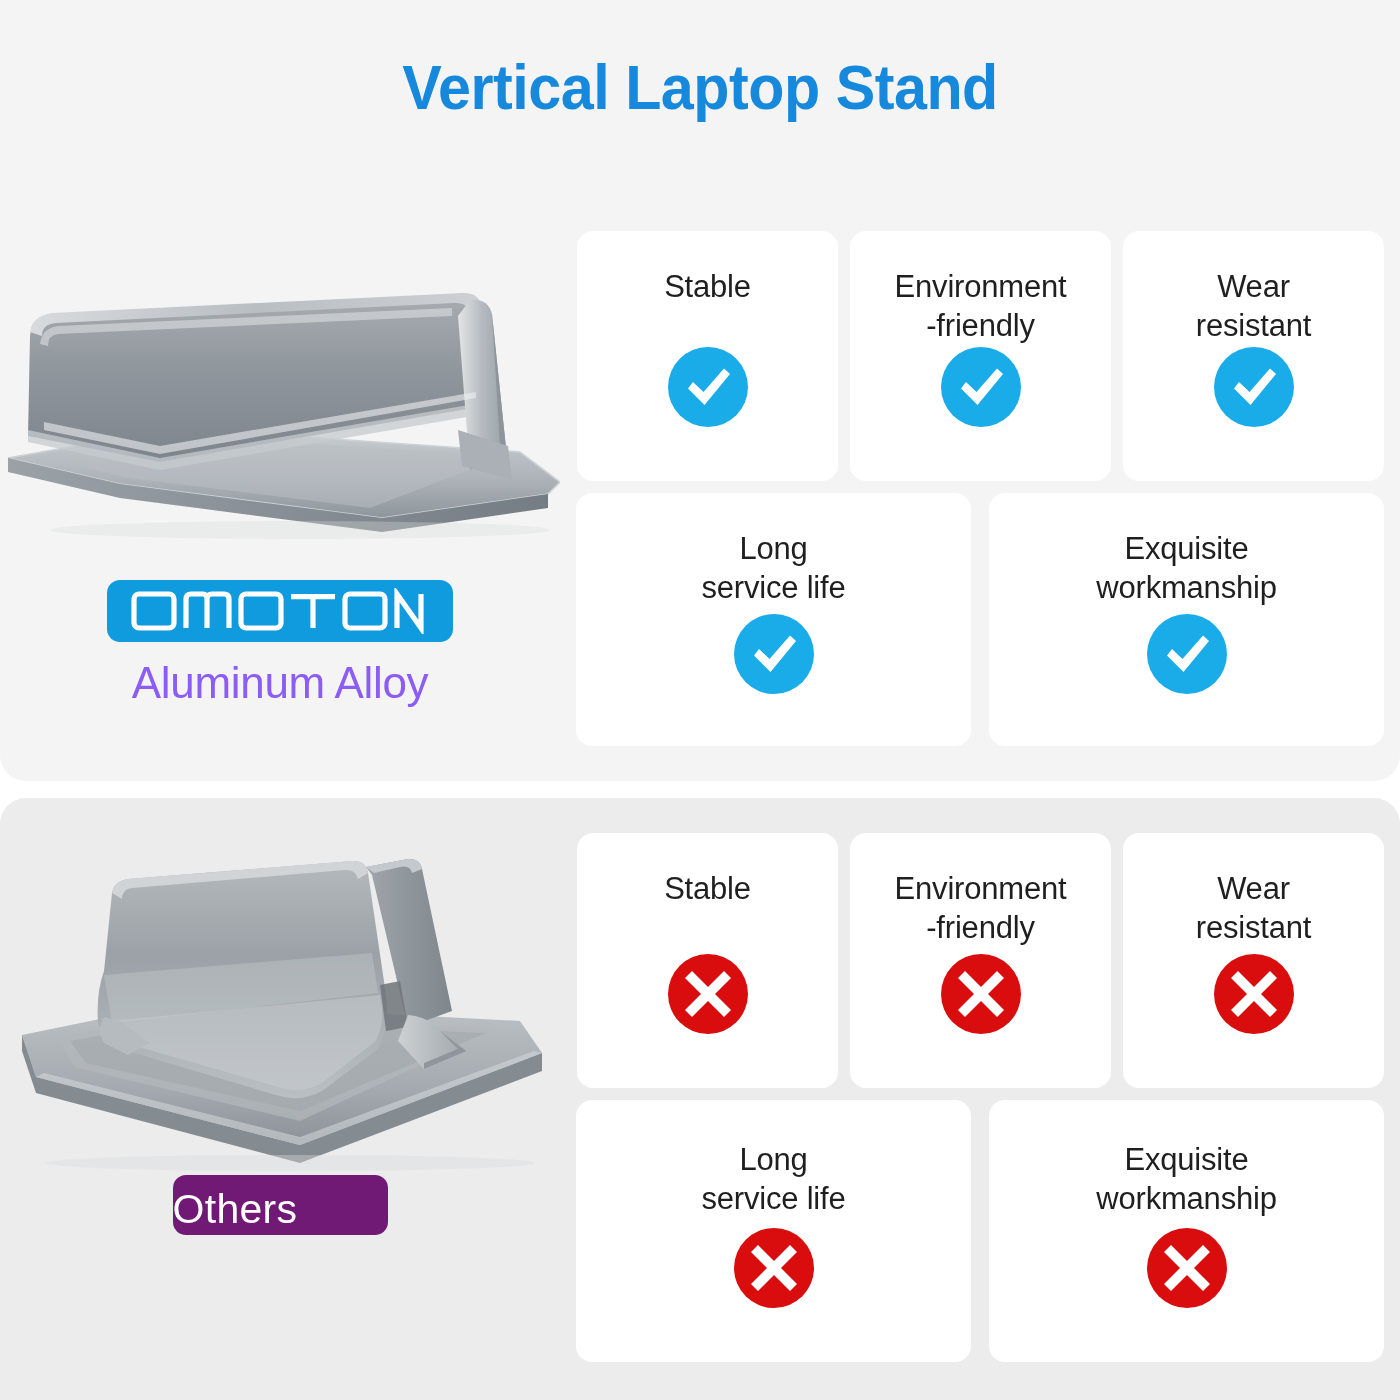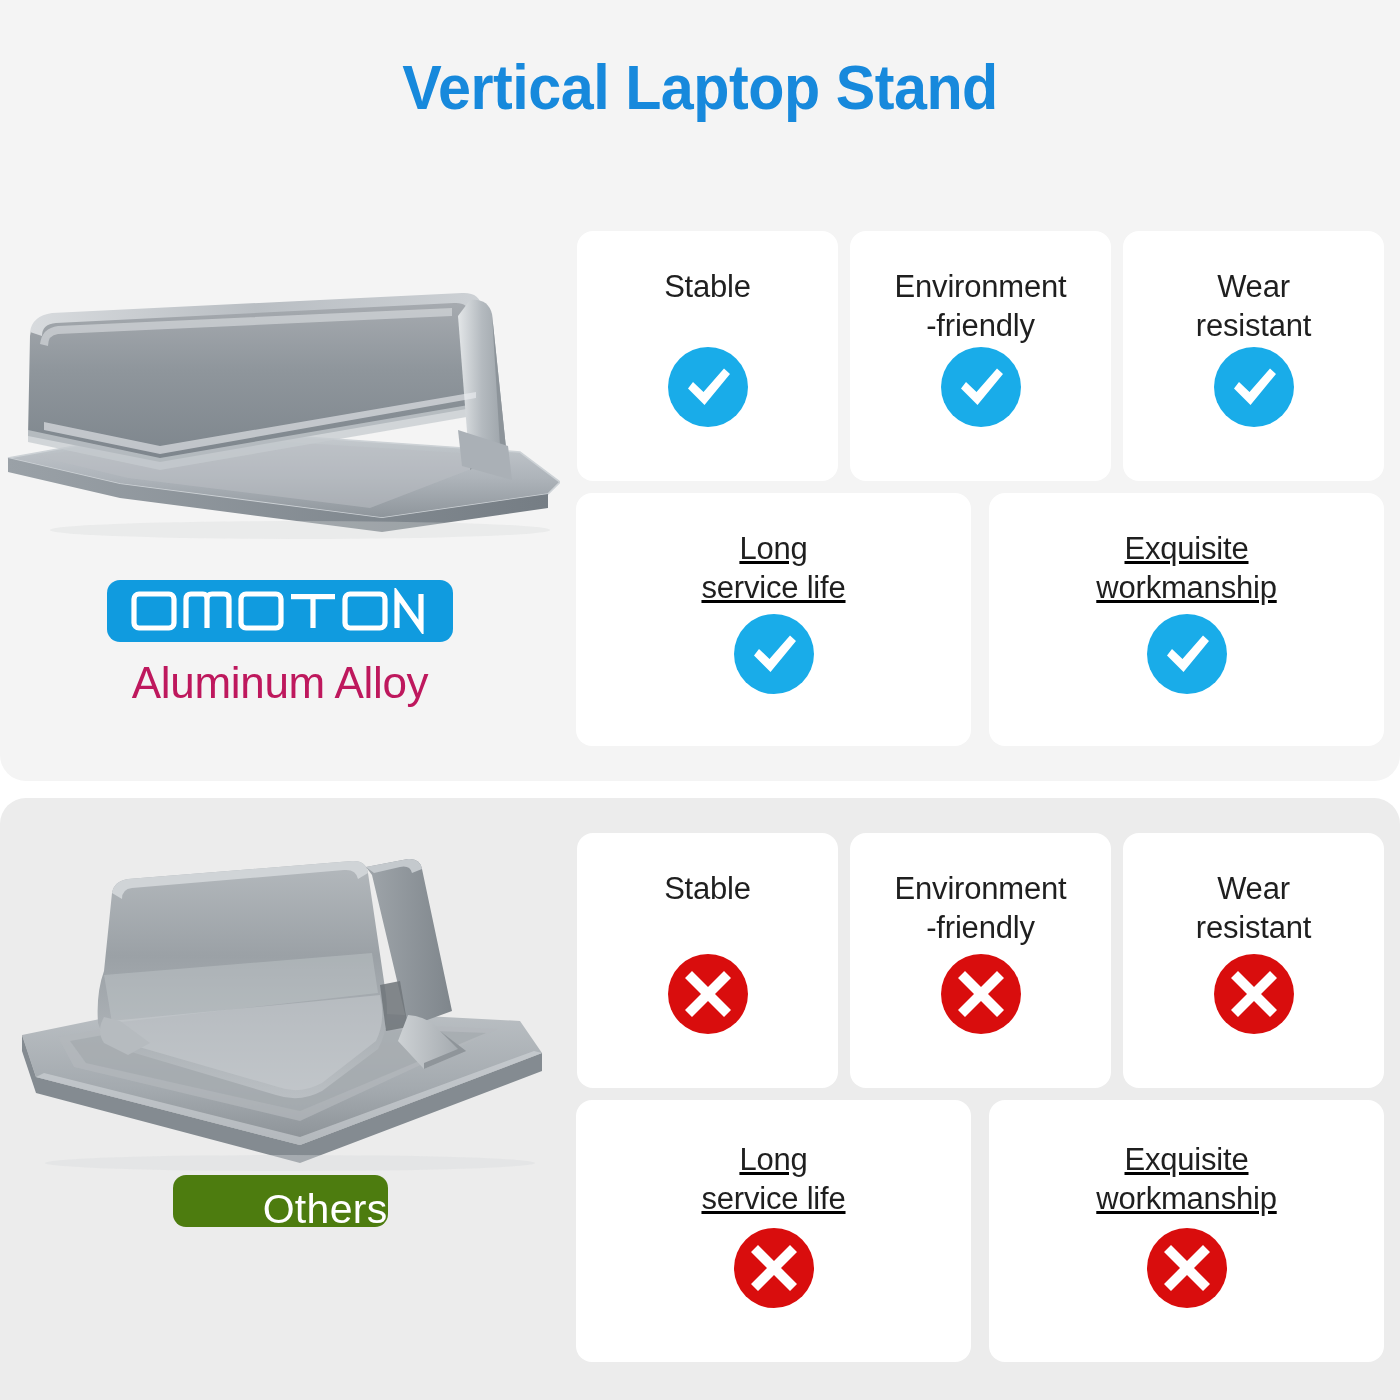--- a/index.html
+++ b/index.html
@@ -85,52 +85,52 @@
   }
   #omoton-badge {
     width: 346px;
     height: 62px;
     background: #109bdf;
     line-height: 0;
     padding-top: 8px;
   }
   #others-badge {
     width: 215px;
-    height: 52px;
-    background: #4d7c0f;
+    height: 60px;
+    background: #701a75;
     color: #ffffff;
     font-size: 41px;
     line-height: 68px;
-    text-align: right;
+    text-align: left;
     letter-spacing: 0.3px;
   }
   .material-label {
     margin-top: 16px;
     font-size: 44px;
-    color: #be185d;
+    color: #8b5cf6;
     letter-spacing: -0.3px;
     font-family: "Liberation Sans", sans-serif;
   }
   #material-bottom { margin-top: 20px; }
 
   
   .feature-grid {
     position: absolute;
     left: 576px;
     width: 808px;
   }
   #grid-top    { top: 231px; }
   #grid-bottom { top: 833px; }
 
   .grid-row {
     display: flex;
     justify-content: flex-end;
   }
   .row1 { gap: 12px; margin-bottom: 12px; }
-  .row2 { gap: 18px; text-decoration: underline; }
+  .row2 { gap: 18px; }
 
   .card {
     background: #ffffff;
     border-radius: 16px;
     box-sizing: border-box;
     display: flex;
     flex-direction: column;
     align-items: center;
     position: relative;
   }

